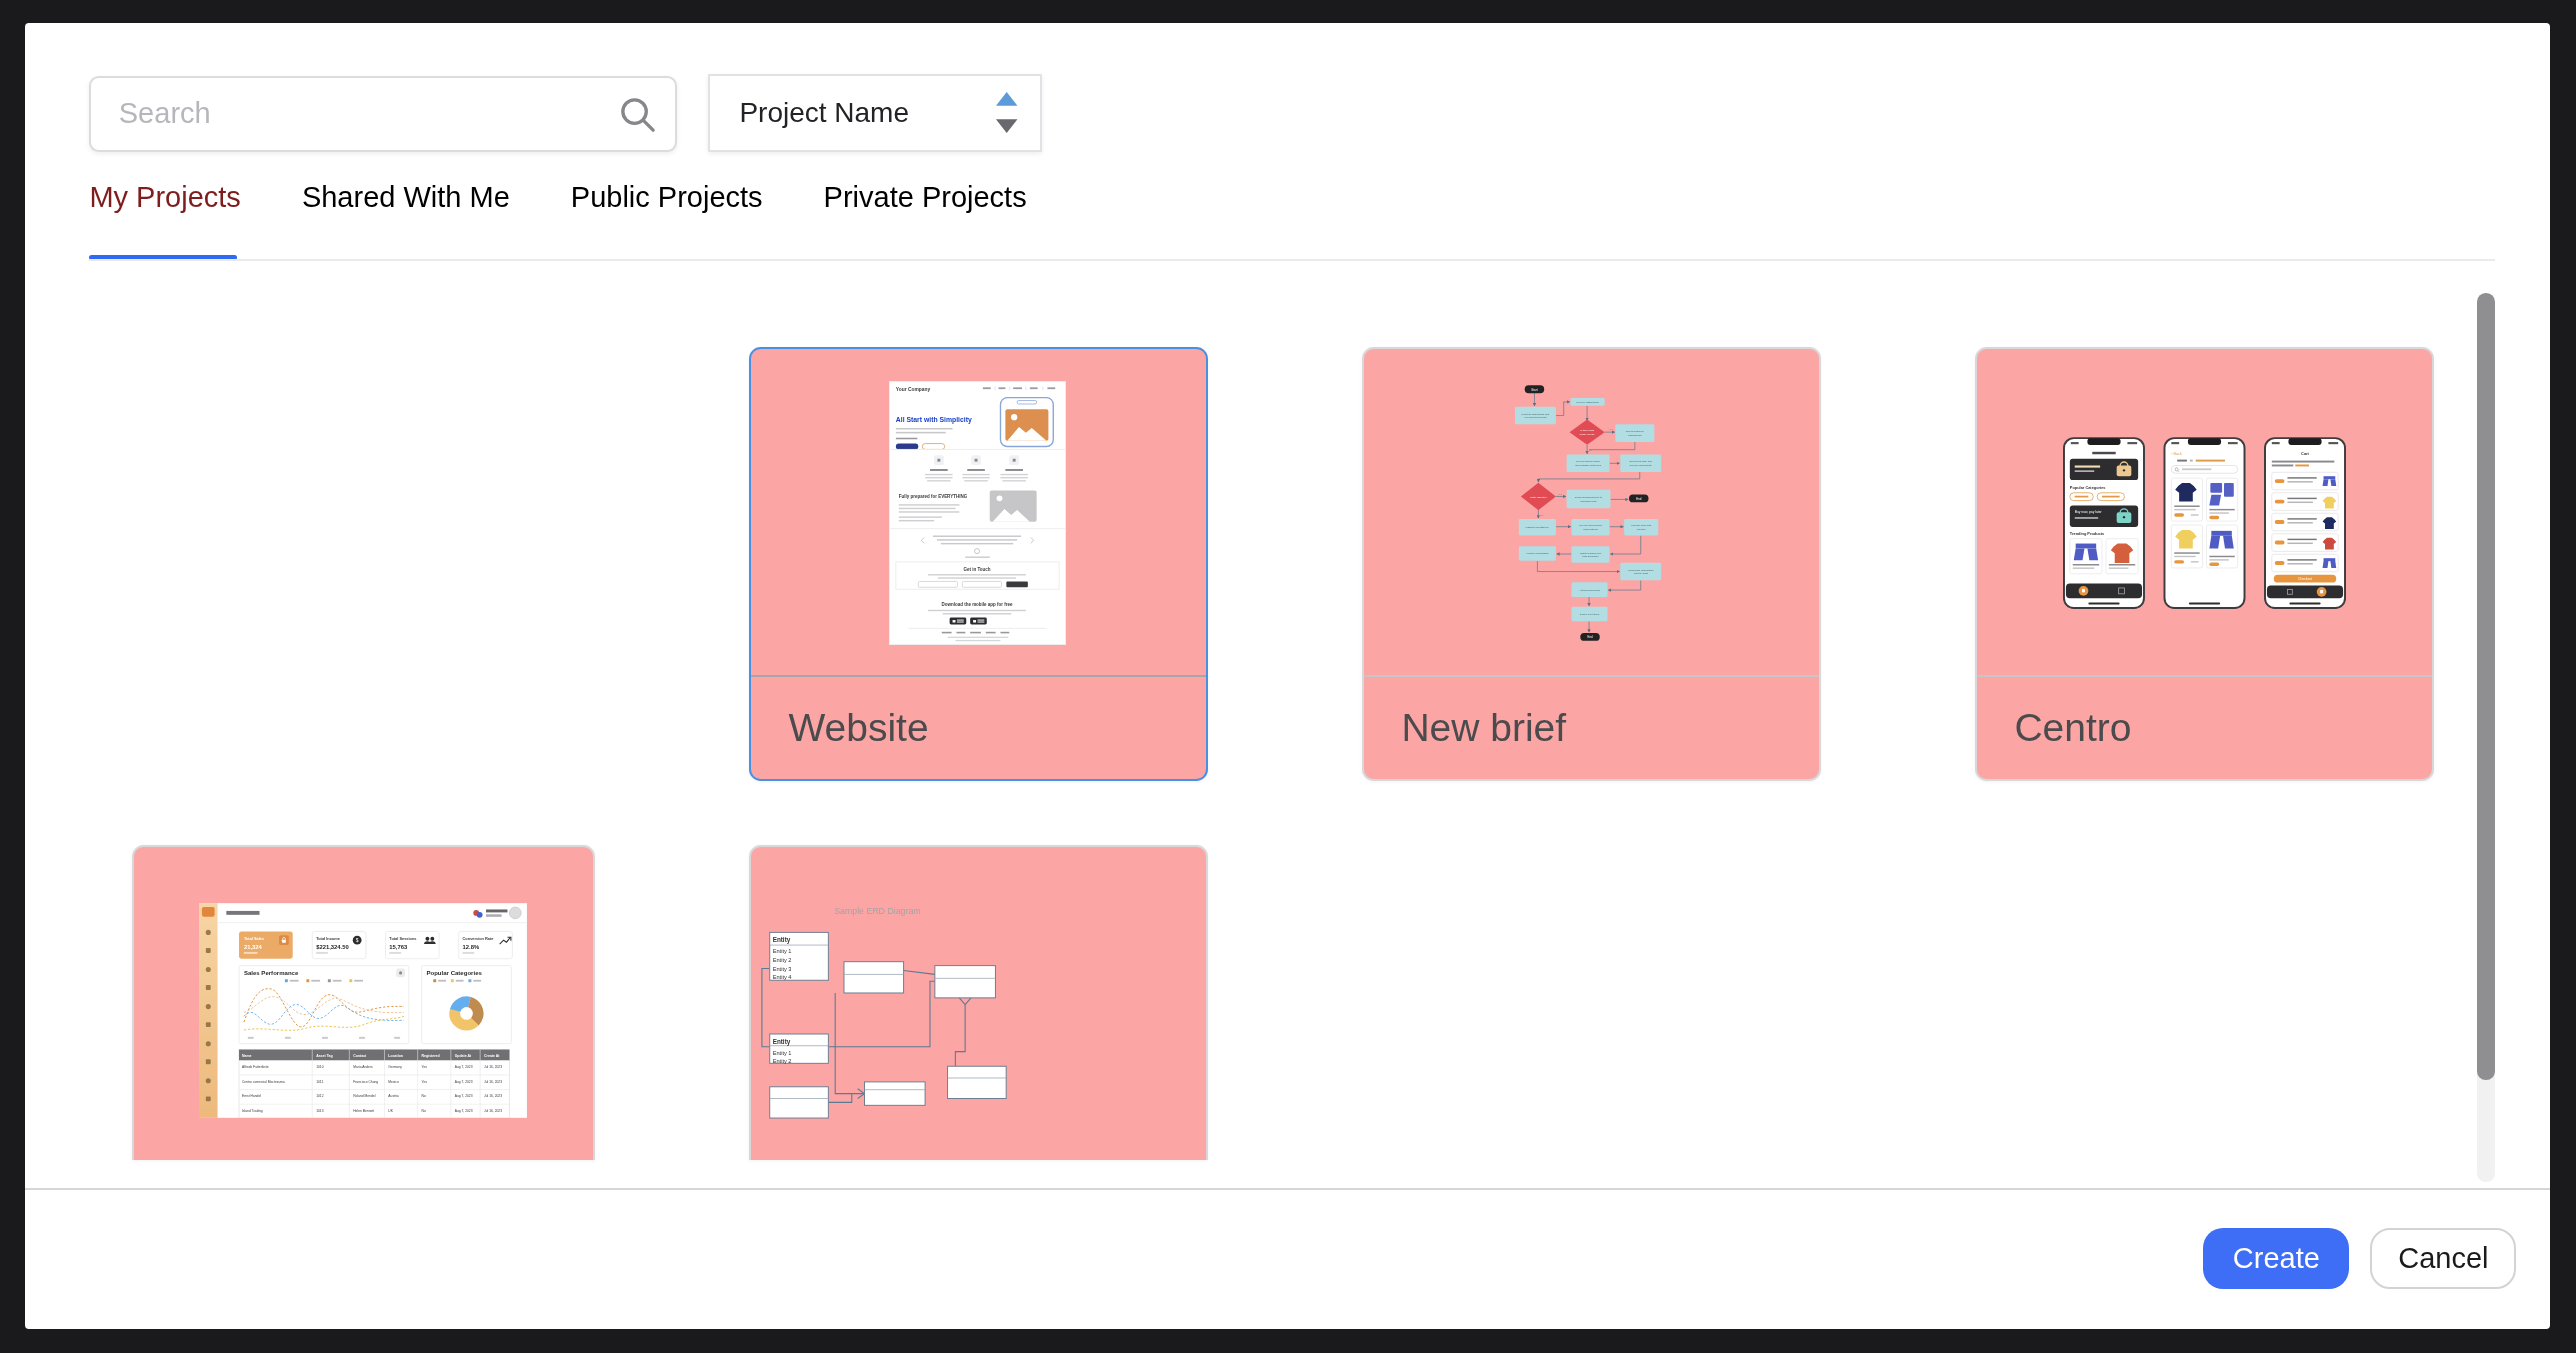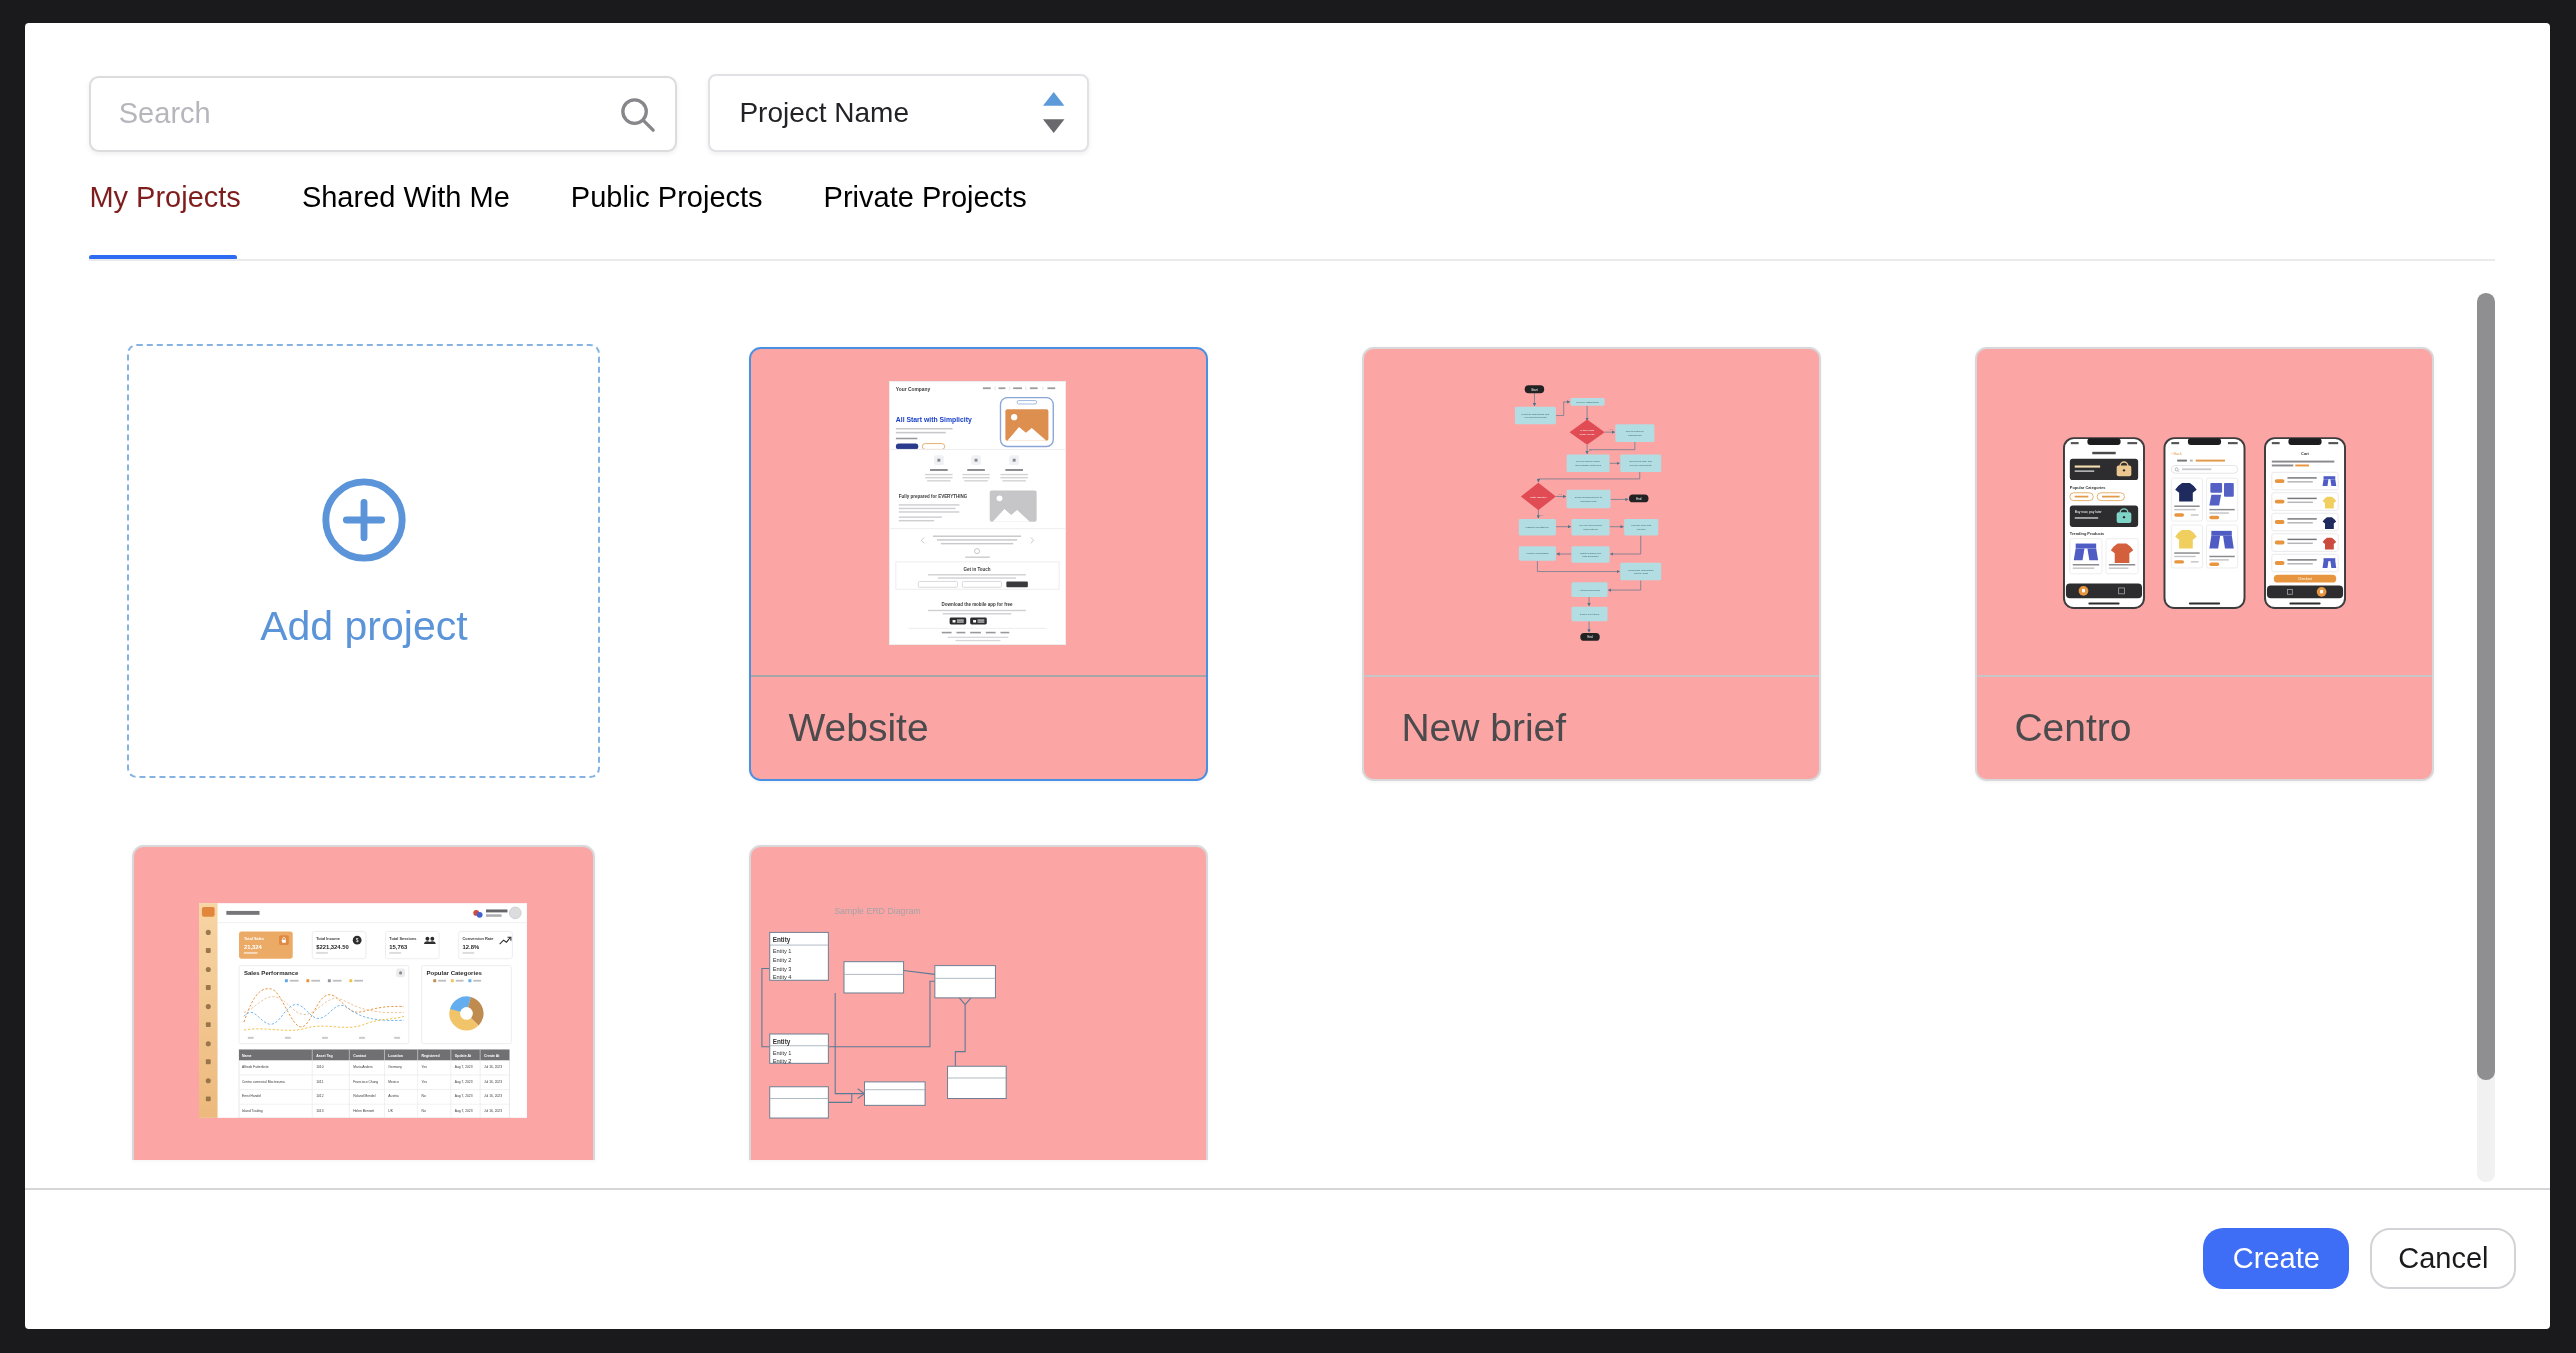--- a/index.html
+++ b/index.html
@@ -5,21 +5,21 @@
   html,body{margin:0;padding:0;}
   body{width:2576px;height:1353px;overflow:hidden;font-family:"Liberation Sans","DejaVu Sans",sans-serif;}
   .stage{position:absolute;inset:0;width:2576px;height:1353px;background:#1a1a1c;}
   .modal{position:absolute;left:25.4px;top:23.4px;width:2525px;height:1306px;background:#ffffff;border-radius:3.9px;}
 
   
   .search-wrap{position:absolute;left:64px;top:53px;width:584px;height:72px;background:#fff;border:2px solid #dcdcde;border-radius:9.8px;box-shadow:0 2px 4.9px rgba(0,0,0,.07);}
   .search-wrap input{position:absolute;left:25.4px;top:0;width:488px;height:68px;border:none;outline:none;font-size:29px;color:#2a2a2e;font-family:inherit;background:transparent;}
   .search-wrap input::placeholder{color:#b6b6bc;}
   .search-icon{position:absolute;right:17.6px;top:15.6px;}
-  .sort-btn{position:absolute;top:51px;height:74px;background:#fff;border:2px solid #e2e2e6;border-radius:8px;box-shadow:0 2px 4.9px rgba(0,0,0,.07);cursor:pointer;padding-left:47px;}
+  .sort-btn{position:absolute;top:51px;height:74px;background:#fff;border:2px solid #e2e2e6;border-radius:1px;box-shadow:0 2px 4.9px rgba(0,0,0,.07);cursor:pointer;}
   .sort-btn .lbl{position:absolute;left:29px;top:0;height:74px;display:flex;align-items:center;font-size:28px;color:#232327;white-space:nowrap;}
   .sort-btn .arrows{position:absolute;right:21.5px;top:13.7px;}
   .sort-name{left:683px;width:330px;}
   .sort-updated{left:1047px;width:357px;}
 
   
   .tabs{position:absolute;left:64px;top:158px;display:flex;gap:61px;}
   .tab{font-size:29px;color:#000000;padding-bottom:39px;cursor:pointer;white-space:nowrap;}
   .tab.active{color:#7f1d1d;}
   .tab-underline{position:absolute;left:64px;top:232px;width:148px;height:4.9px;background:#2e6bf2;border-radius:2.9px;}
@@ -76,32 +76,20 @@
 
   <div class="tabs">
     <div class="tab active">My Projects</div>
     <div class="tab">Shared With Me</div>
     <div class="tab">Public Projects</div>
     <div class="tab">Private Projects</div>
   </div>
   <div class="tab-underline"></div>
   <div class="tabs-divider"></div>
 
-  <div class="add-card">
-    <div class="add-inner">
-      <span>
-        <svg width="94" height="94" viewBox="0 0 96 96">
-              <circle cx="48" cy="48" r="39" fill="none" stroke="#5b94d8" stroke-width="7"></circle>
-              <line x1="30" y1="48" x2="66" y2="48" stroke="#5b94d8" stroke-width="7" stroke-linecap="round"></line>
-              <line x1="48" y1="30" x2="48" y2="66" stroke="#5b94d8" stroke-width="7" stroke-linecap="round"></line>
-            </svg>
-      </span>
-      <span>Add project</span>
-    </div>
-  </div>
 
   <div class="card selected" style="left:724px;top:324px;width:455px;height:430px;">
     <div class="thumb">
       <svg width="177" height="264" viewBox="0 0 181 270" style="position:absolute;left:138px;top:32px;">
         <rect x="0.5" y="0.5" width="180" height="269" fill="#fff" stroke="#ededed"></rect>
         <text x="7" y="10" font-size="5" font-weight="bold" fill="#3a3a3c">Your Company</text>
         <g fill="#9b9b9f">
           <rect x="96" y="6.5" width="8" height="1.8"></rect>
               <rect x="112" y="6.5" width="7" height="1.8"></rect>
               <rect x="127" y="6.5" width="9" height="1.8"></rect>

